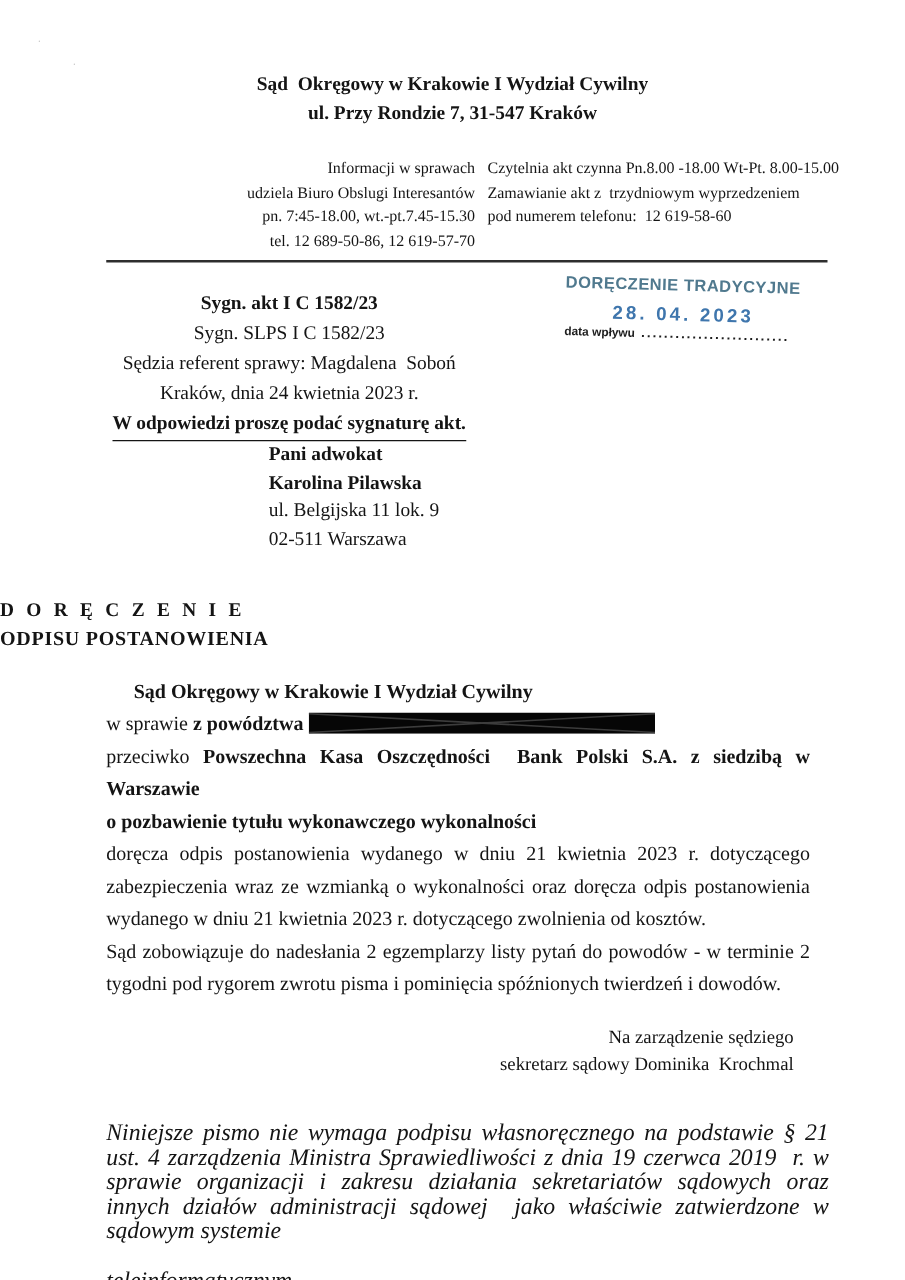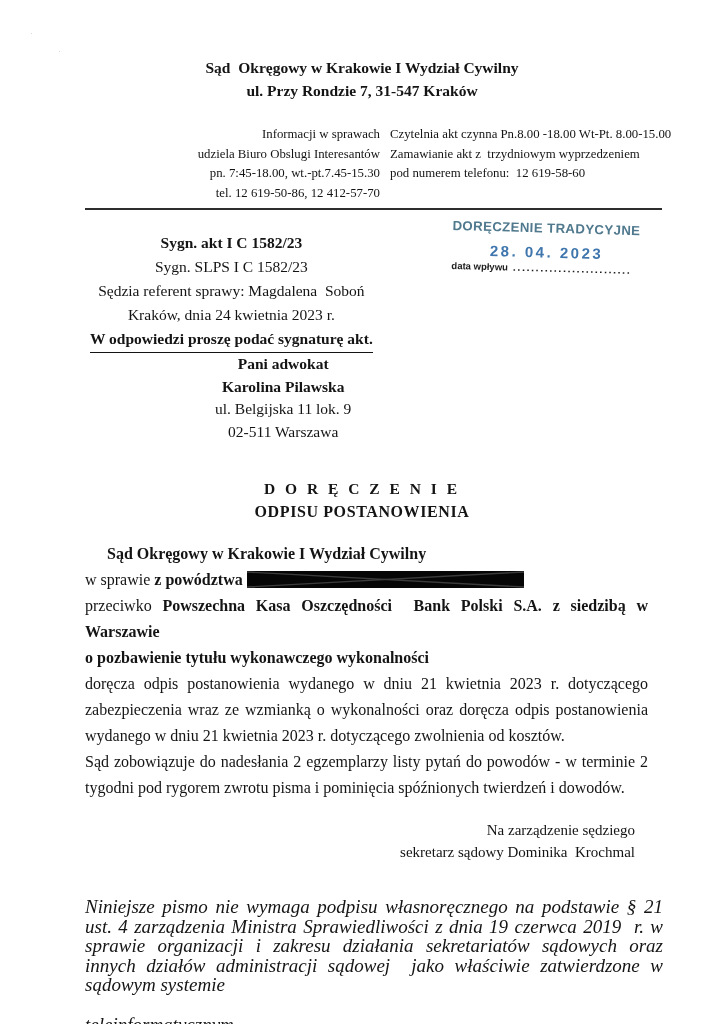--- a/index.html
+++ b/index.html
@@ -76,27 +76,27 @@
     font-size: 9.5px; font-weight: bold; color: #1d1d1d; white-space: nowrap;
   }
   .stamp-dots {
     font-size: 11px; font-weight: bold; color: #1d1d1d;
     letter-spacing: 1.5px; margin-left: 5px; overflow: hidden; white-space: nowrap;
   }
 
   
   .addressee {
     position: absolute; left: 215px; top: 353px;
-    font-size: 15.5px; line-height: 22.5px; text-align: center;
+    font-size: 15.5px; line-height: 22.5px;
   }
 
   
   .doc-title {
     position: absolute; top: 477px; left: 0; width: 100%;
-    text-align: center; font-weight: bold; line-height: 23px;
+    text-align: left; font-weight: bold; line-height: 23px;
   }
   .doc-title-line1 { font-size: 15.5px; letter-spacing: 3px; }
   .doc-title-line2 { font-size: 16px; letter-spacing: 0.6px; }
 
   
   .body-text {
     position: absolute; left: 85px; top: 541px; width: 563px;
     font-size: 16px; line-height: 26px; text-align: justify;
   }
   .body-text p { margin: 0; }
@@ -131,21 +131,21 @@
 
   <div class="court-header">
     <div class="pre">Sąd  Okręgowy w Krakowie I Wydział Cywilny</div>
     <div>ul. Przy Rondzie 7, 31-547 Kraków</div>
   </div>
 
   <div class="info-left">
     <div>Informacji w sprawach</div>
     <div>udziela Biuro Obslugi Interesantów</div>
     <div>pn. 7:45-18.00, wt.-pt.7.45-15.30</div>
-    <div>tel. 12 619-50-86, 12 412-57-70</div>
+    <div>tel. 12 689-50-86, 12 619-57-70</div>
   </div>
   <div class="info-right">
     <div class="pre">Czytelnia akt czynna Pn.8.00 -18.00 Wt-Pt. 8.00-15.00</div>
     <div class="pre">Zamawianie akt z  trzydniowym wyprzedzeniem</div>
     <div class="pre">pod numerem telefonu:  12 619-58-60</div>
   </div>
 
   <div class="divider"></div>
 
   <div class="case-block">

